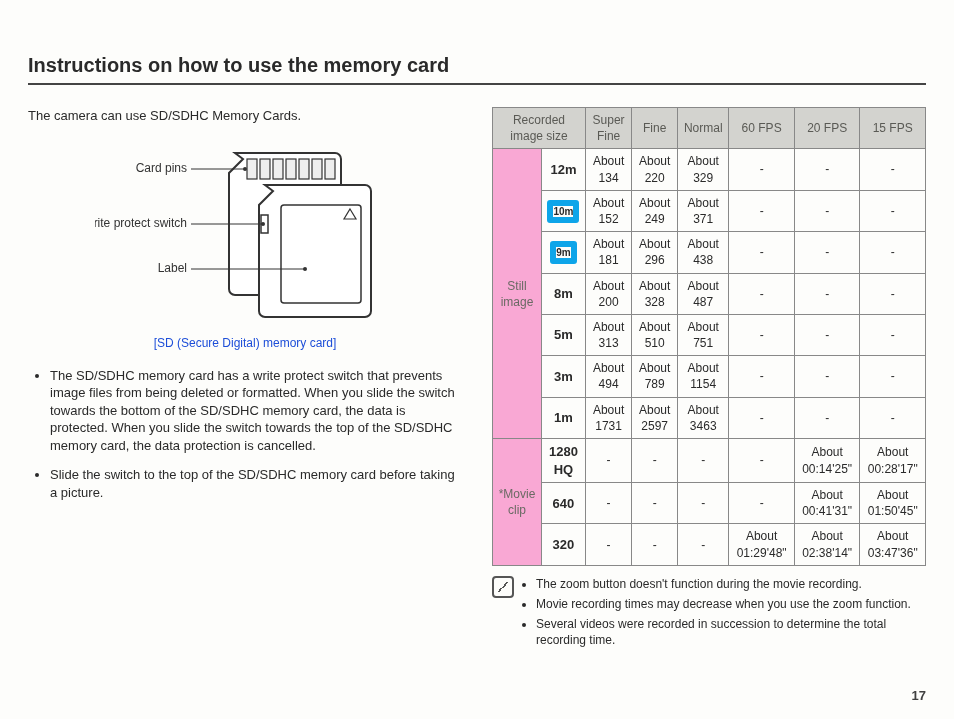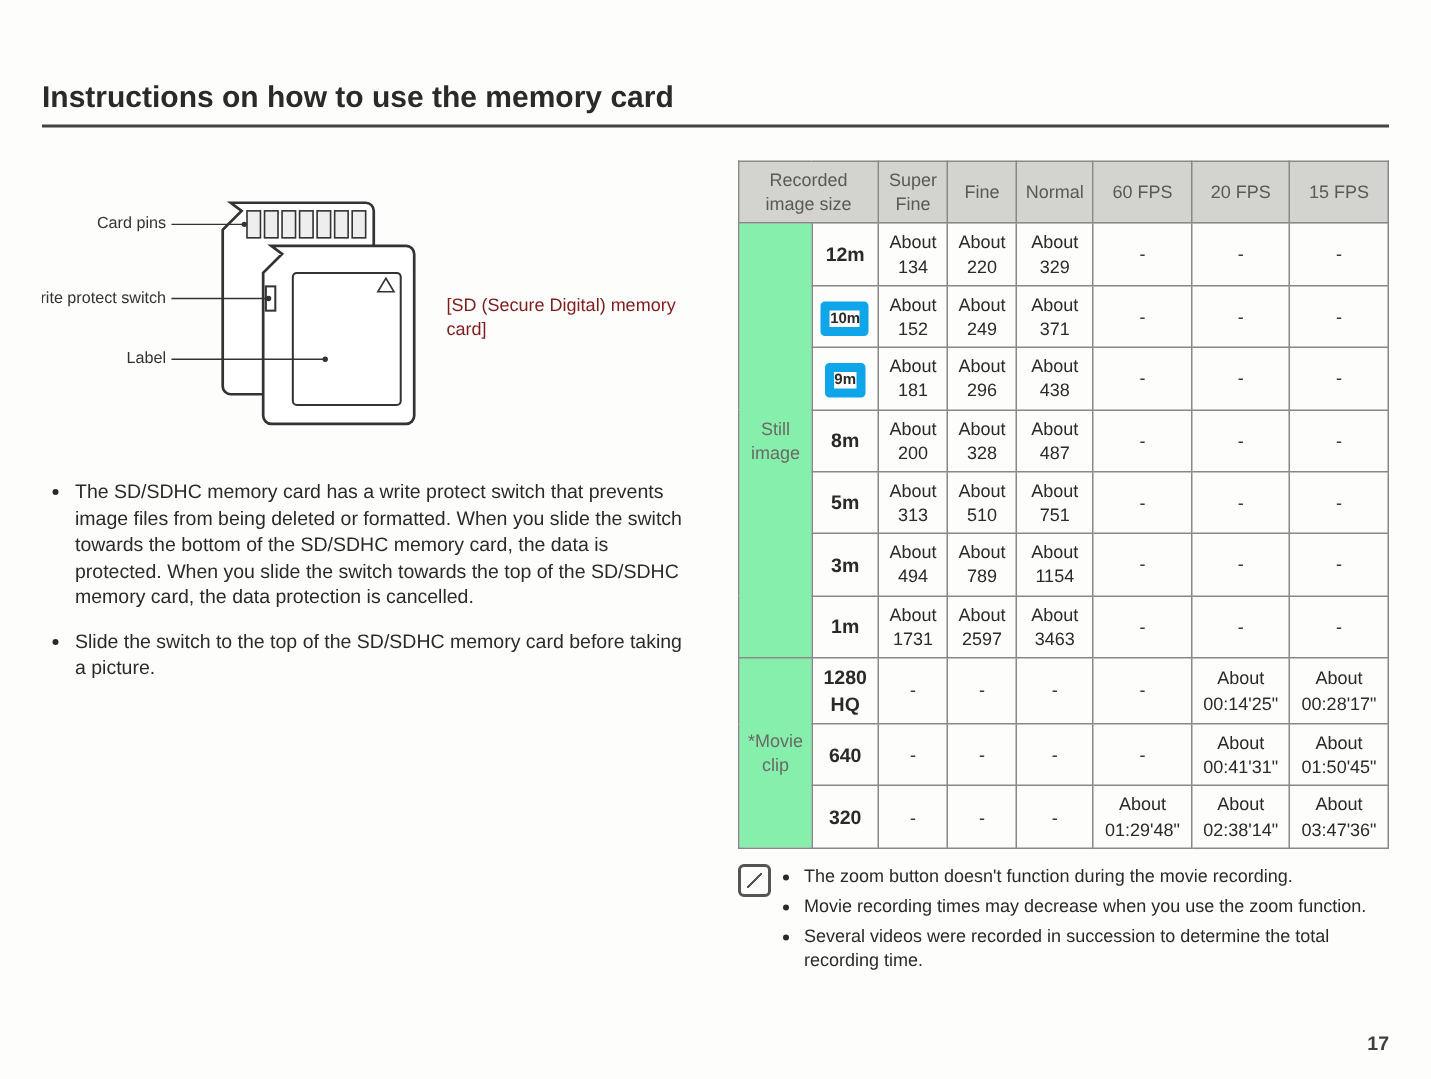--- a/index.html
+++ b/index.html
@@ -23,28 +23,28 @@
   }
   .columns {
     display: flex;
     gap: 30px;
   }
   .left-col { flex: 1; }
   .right-col { flex: 1; }
   .intro { margin-bottom: 14px; }
   .diagram-wrap {
     display: flex;
-    flex-direction: row;
+    flex-direction: column;
     align-items: center;
     margin: 6px 0 16px 0;
   }
   .diagram-caption {
     font-size: 12px;
     margin-top: 6px;
-    color: #7f1d1d;
+    color: #1d4ed8;
   }
   .bullets { margin-left: 6px; }
   .bullets li {
     list-style: disc;
     margin-left: 16px;
     margin-bottom: 12px;
     font-size: 13px;
   }
   .right-intro { margin-bottom: 10px; font-size: 13px; }
   table.capacity {
@@ -58,21 +58,21 @@
     padding: 4px 3px;
     vertical-align: middle;
   }
   table.capacity th {
     background: #d3d3cf;
     color: #5a5a55;
     font-weight: normal;
     font-size: 12px;
   }
   .rowhead {
-    background: #86efac;
+    background: #f9a8d4;
     color: #6a6a64;
     font-size: 12px;
     writing-mode: horizontal-tb;
   }
   .size-icon {
     font-family: Arial, sans-serif;
     font-weight: bold;
     font-size: 13px;
     display: inline-block;
   }
@@ -122,20 +122,21 @@
   }
 </style>
 </head>
 <body>
 
 <h1 class="page-title">Instructions on how to use the memory card</h1>
 
 <div class="columns">
 
   <div class="left-col">
+    <p class="intro">The camera can use SD/SDHC Memory Cards.</p>
 
     <div class="diagram-wrap">
       <svg width="300" height="190" viewBox="0 0 300 190">
 
         <path d="M140 14 h100 a6 6 0 0 1 6 6 v130 a6 6 0 0 1 -6 6 h-100 a6 6 0 0 1 -6 -6 v-116 l14 -14 z" fill="#fff" stroke="#333" stroke-width="2"></path>
 
         <g fill="#eee" stroke="#333" stroke-width="1.2">
           <rect x="152" y="20" width="10" height="20"></rect>
           <rect x="165" y="20" width="10" height="20"></rect>
           <rect x="178" y="20" width="10" height="20"></rect>

